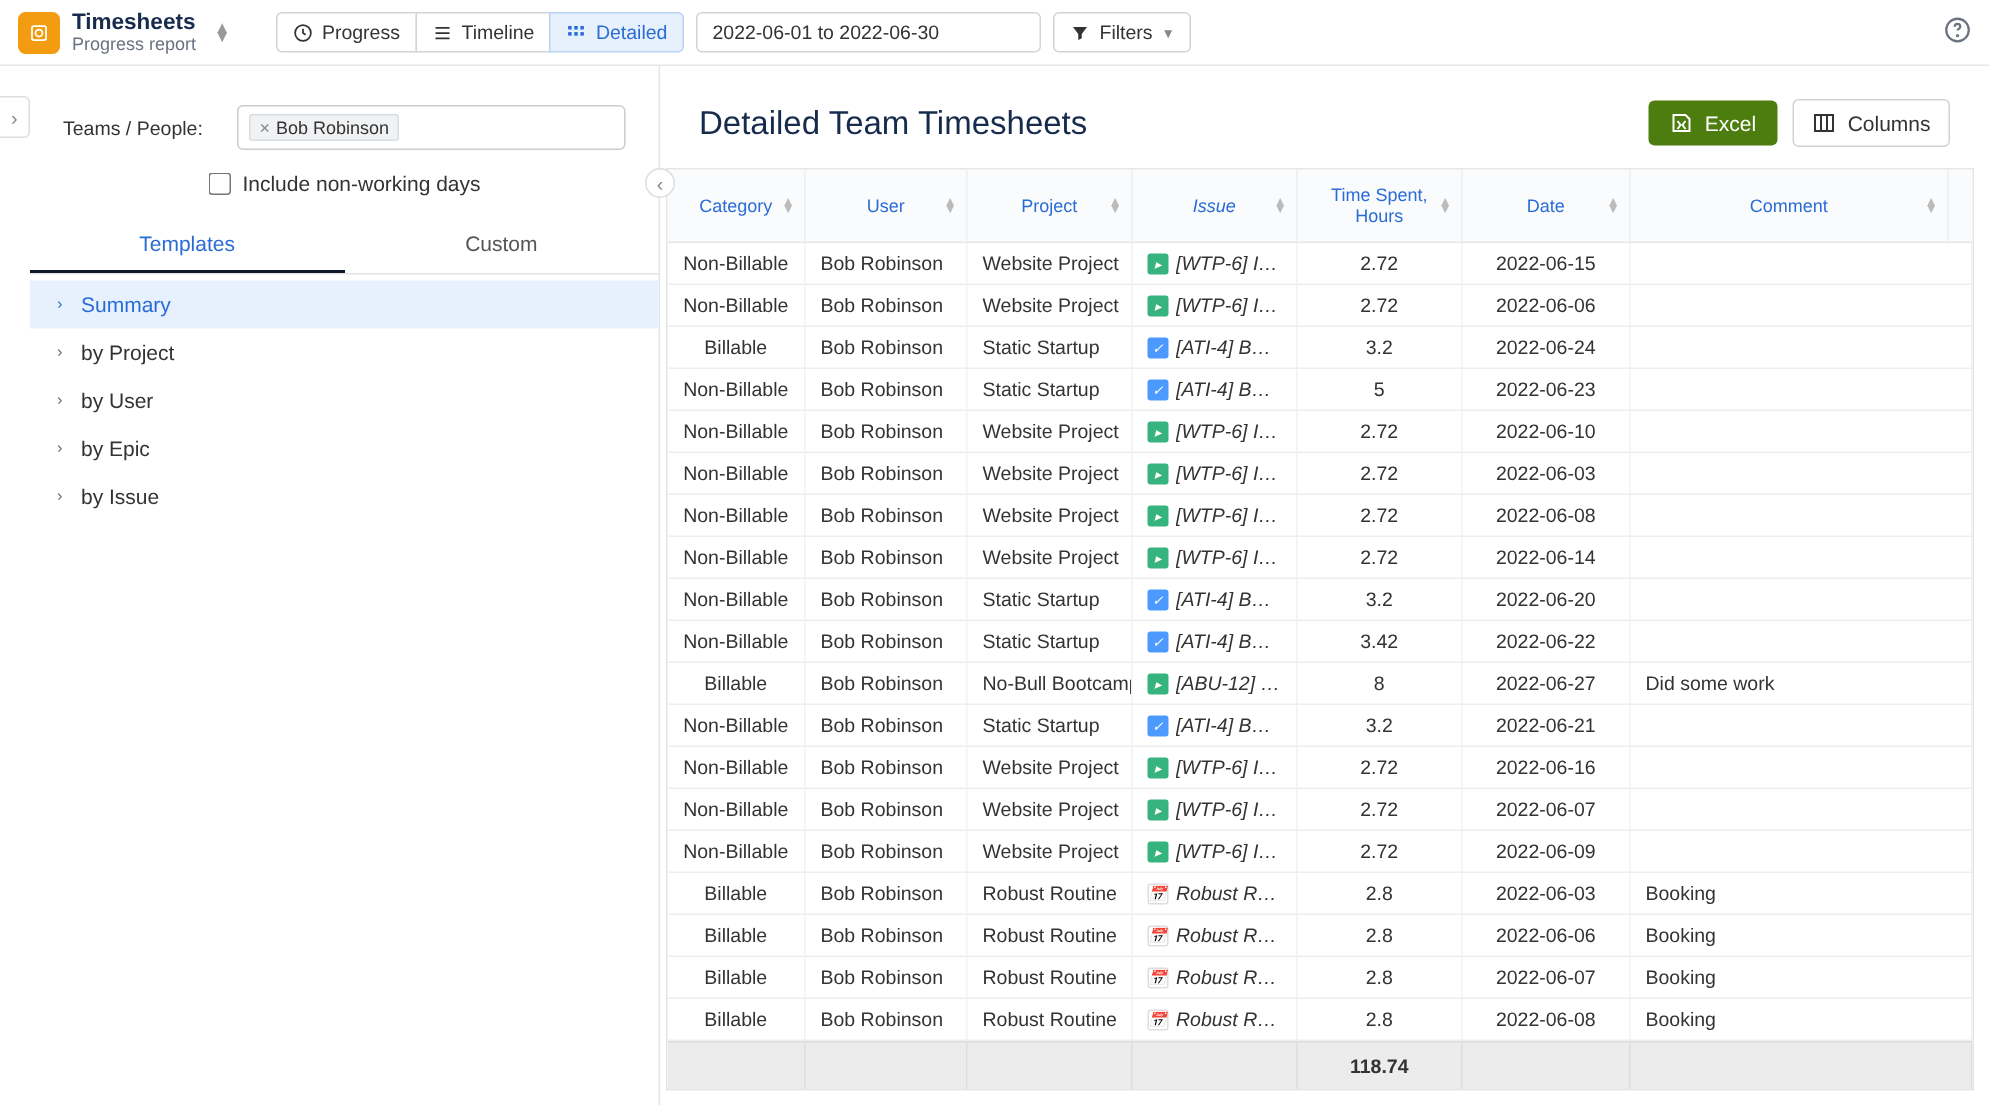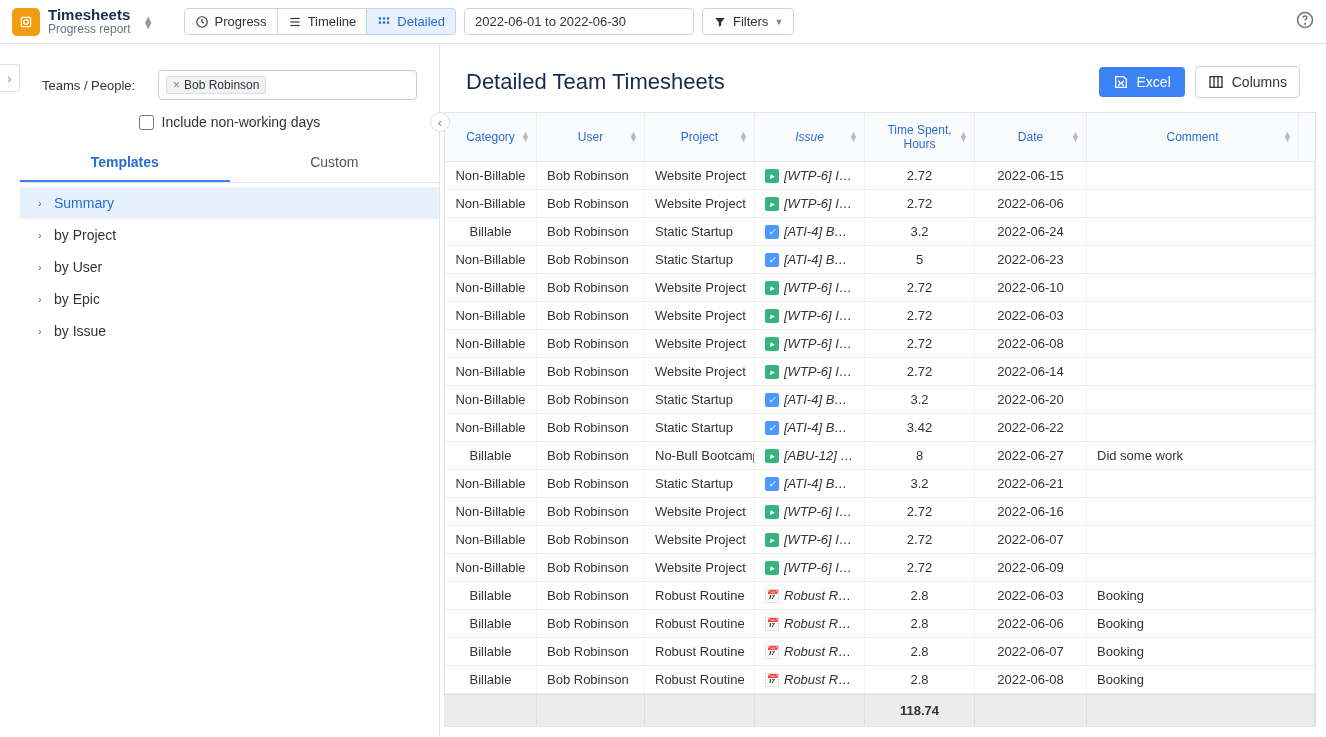--- a/index.html
+++ b/index.html
@@ -32,37 +32,37 @@
 .sb-row { display: flex; align-items: center; gap: 16px; padding: 0 22px 14px; }
 .sb-label { font-size: 13px; color: #333; min-width: 100px; }
 .chip-input { border: 1px solid #ccc; border-radius: 4px; padding: 5px 7px; display: flex; gap: 6px; align-items: center; flex: 1; min-height: 30px; }
 .chip { background: #f1f2f4; border: 1px solid #d9dde2; border-radius: 2px; padding: 1px 6px; font-size: 12px; display: inline-flex; align-items: center; gap: 4px; }
 .chip .x { color: #888; cursor: pointer; }
 .chk-row { display: flex; align-items: center; justify-content: center; gap: 8px; padding-bottom: 14px; font-size: 14px; }
 .chk-row input { width: 15px; height: 15px; }
 
 .tabs { display: flex; border-bottom: 1px solid #e5e5e5; }
 .tab { flex: 1; text-align: center; padding: 10px 0; font-size: 14px; color: #555; cursor: pointer; }
-.tab.active { color: #2a6cd6; border-bottom: 2px solid #3b82f6; font-weight: 700; }
+.tab.active { color: #2a6cd6; border-bottom: 2px solid #0f172a; font-weight: 400; }
 
 .section-header { display: flex; align-items: center; gap: 8px; padding: 14px 22px 8px; font-size: 14px; color: #333; }
 .section-header .grid-icon { color: #666; }
 .section-header .help { color: #aaa; font-size: 12px; width: 14px; height: 14px; border: 1px solid #ccc; border-radius: 50%; display: inline-flex; align-items: center; justify-content: center; }
 
 .tree { padding: 4px 0; }
 .tree-item { display: flex; align-items: center; gap: 10px; padding: 8px 22px 8px 34px; font-size: 14px; color: #333; cursor: pointer; position: relative; }
 .tree-item.selected { background: #e7f1fd; color: #2a6cd6; }
 .tree-item .chev { position: absolute; left: 18px; color: #666; font-size: 11px; }
 .tree-item.selected .chev { color: #2a6cd6; transform: rotate(0deg); }
 
 
 .main { flex: 1; display: flex; flex-direction: column; overflow: hidden; }
 .main-head { display: flex; align-items: center; padding: 22px 26px 14px; gap: 10px; }
 .main-title { font-size: 22px; font-weight: 500; color: #172b4d; flex: 1; }
-.btn-excel { background: #3b82f6; color: #fff; border: none; border-radius: 4px; padding: 7px 14px; display: inline-flex; align-items: center; gap: 8px; cursor: pointer; font-size: 14px; }
+.btn-excel { background: #4d7c0f; color: #fff; border: none; border-radius: 4px; padding: 7px 14px; display: inline-flex; align-items: center; gap: 8px; cursor: pointer; font-size: 14px; }
 .btn-cols { border: 1px solid #cfd3d8; background: #fff; border-radius: 4px; padding: 7px 12px; display: inline-flex; align-items: flex-start; gap: 8px; cursor: pointer; font-size: 14px; color: #333; }
 
 .table-wrap { flex: 1; overflow: hidden; display: flex; flex-direction: column; margin: 0 10px 10px 4px; border: 1px solid #e5e5e5; }
 .thead { display: flex; background: #fafbfc; border-bottom: 1px solid #e5e5e5; }
 .th { padding: 10px 8px; font-size: 12px; color: #2a6cd6; display: flex; align-items: center; justify-content: center; gap: 6px; border-right: 1px solid #eee; position: relative; text-align: center; }
 .th .sort { color: #bbb; font-size: 9px; display: flex; flex-direction: column; line-height: 5px; position: absolute; right: 6px; top: 50%; transform: translateY(-50%); }
 .tbody { flex: 1; overflow-y: auto; }
 .tr { display: flex; border-bottom: 1px solid #eee; }
 .td { padding: 6px 10px; font-size: 13px; color: #333; border-right: 1px solid #f2f2f2; display: flex; align-items: center; overflow: hidden; white-space: nowrap; text-overflow: ellipsis; }
 .td.center { justify-content: center; }

